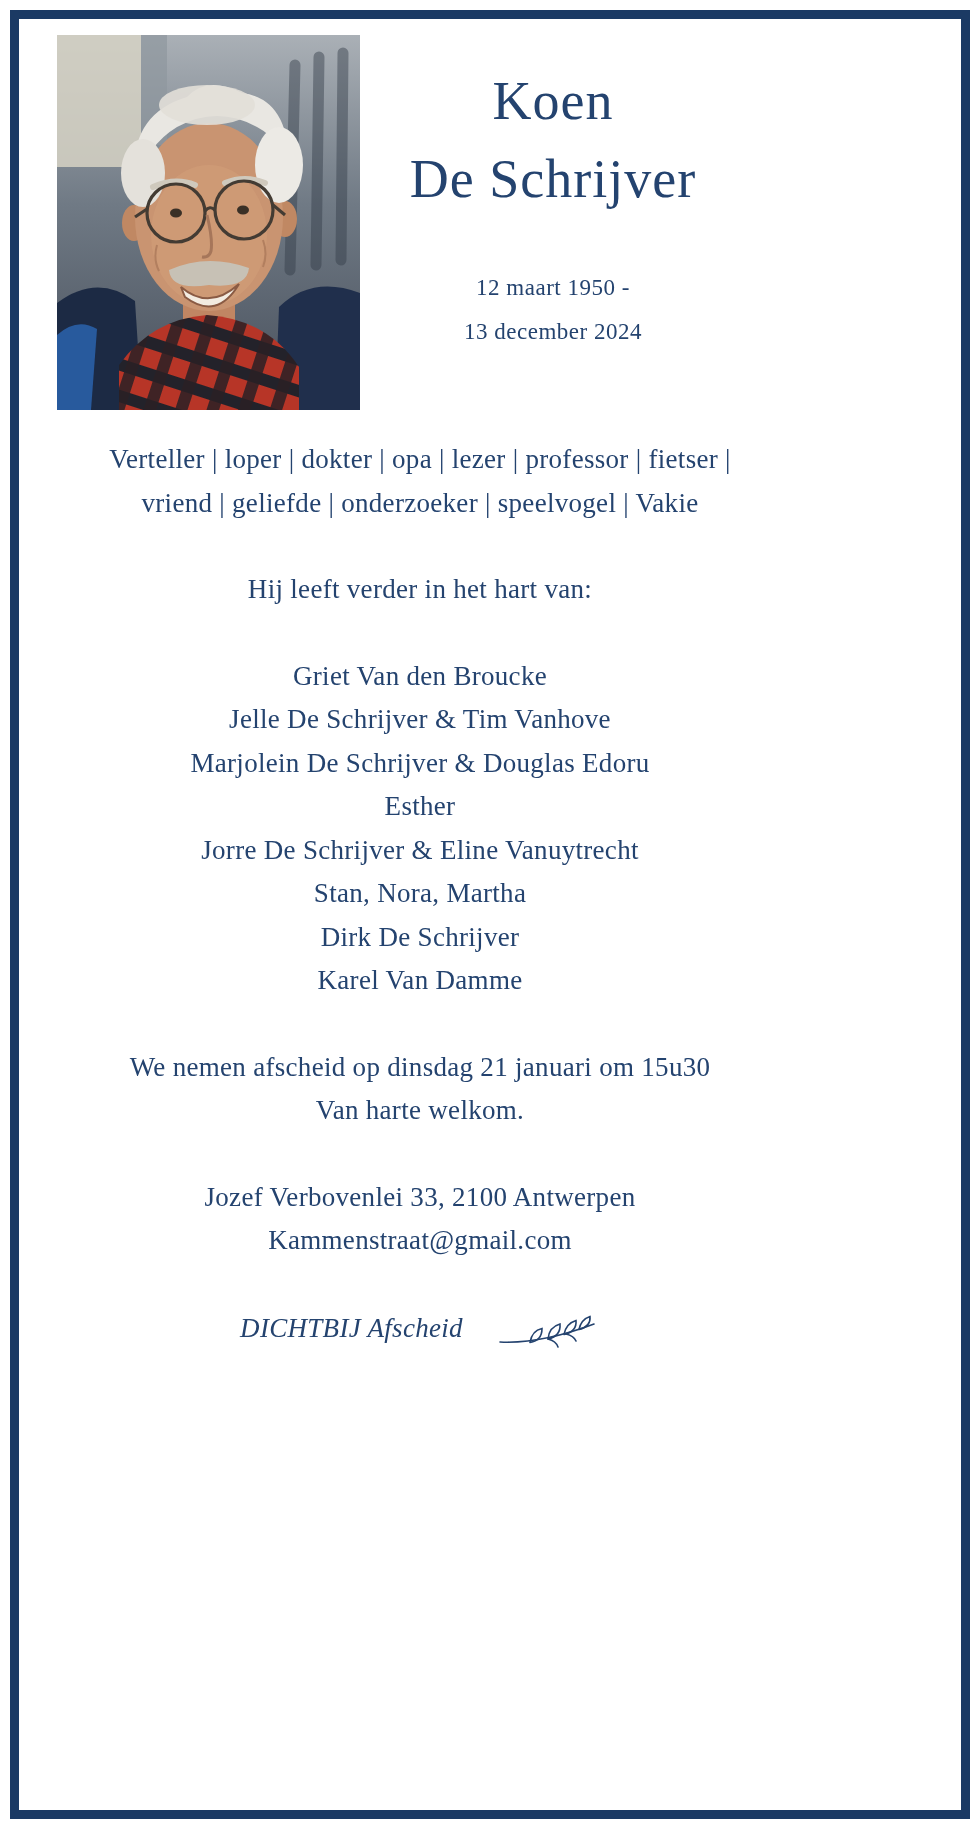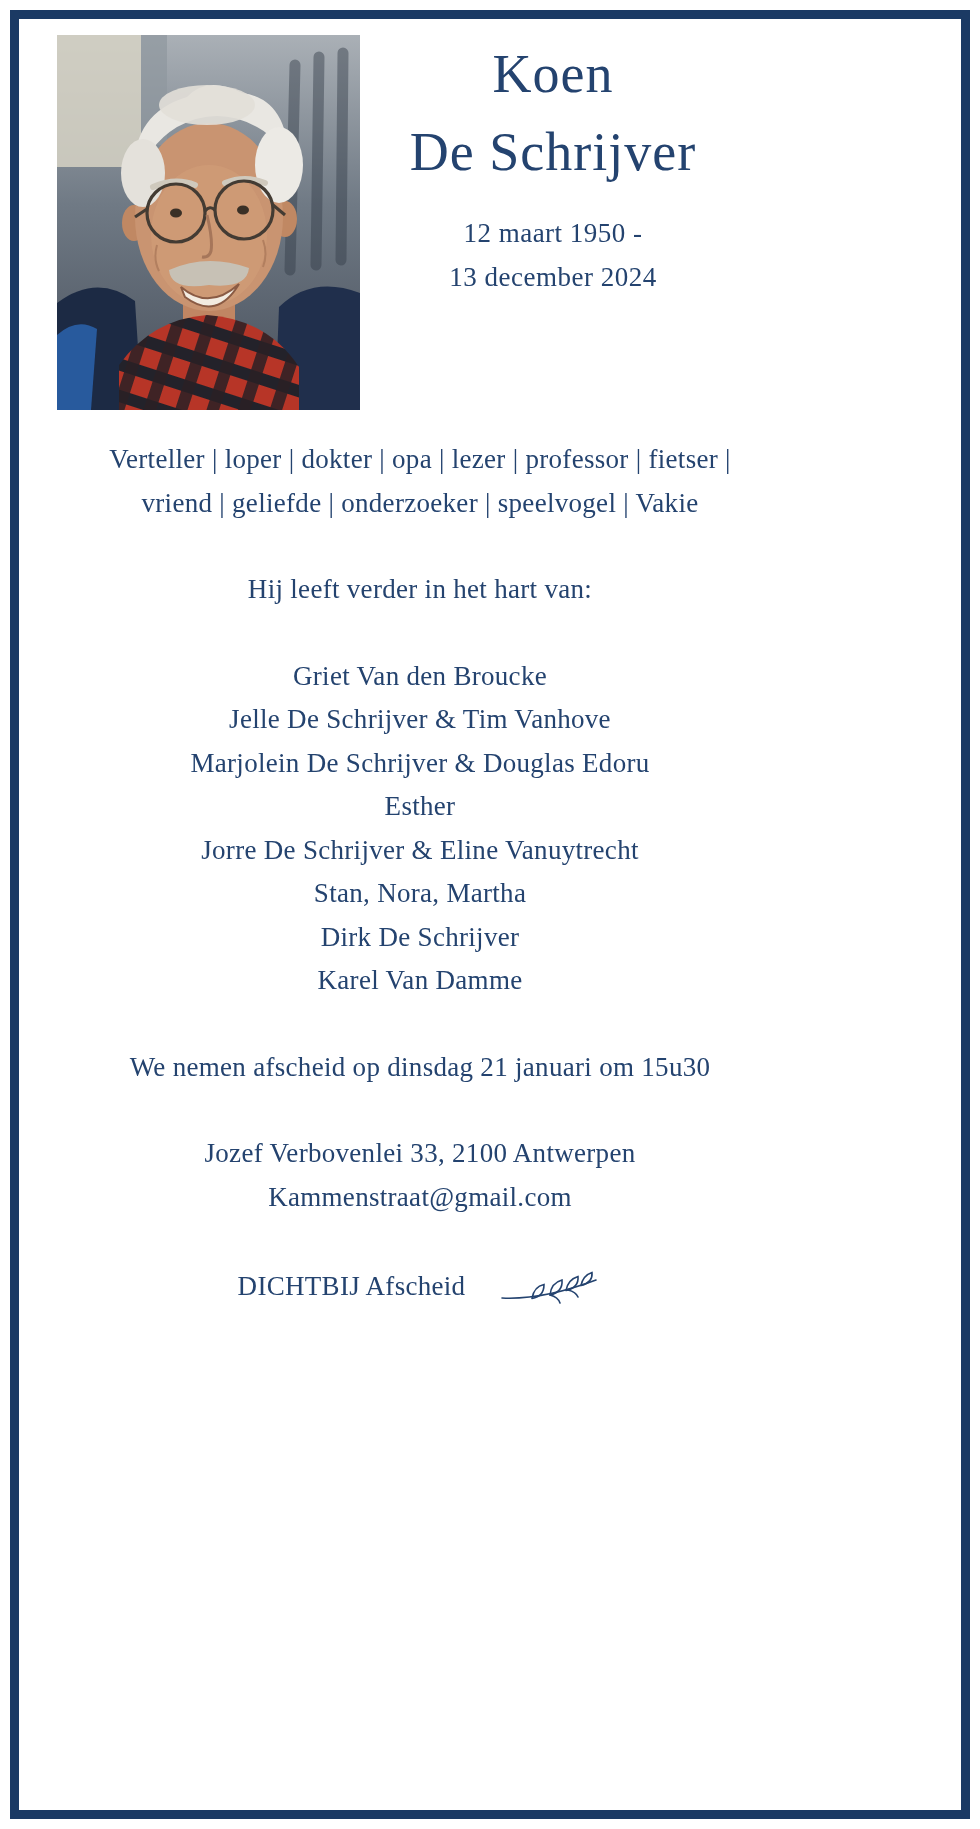--- a/index.html
+++ b/index.html
@@ -20,53 +20,54 @@
   .photo {
     position: absolute;
     left: 57px; top: 35px;
     width: 303px; height: 375px;
     overflow: hidden;
     background: #6f7a85;
   }
   .photo svg { display: block; }
   .name-block {
     position: absolute;
-    left: 360px; top: 35px;
+    left: 360px; top: 62px;
     width: 386px;
     text-align: center;
   }
   .title-line {
     font-size: 54px;
     line-height: 78px;
     letter-spacing: 1px;
     white-space: nowrap;
   }
   .dates {
-    margin-top: 20px;
-    font-size: 27px;
+    margin-top: 48px;
+    font-size: 23px;
     line-height: 44px;
     letter-spacing: 0.5px;
   }
   .main {
     position: absolute;
     left: 20px; top: 438px;
     width: 800px;
     text-align: center;
     font-size: 27px;
     line-height: 43.5px;
     letter-spacing: 0.3px;
   }
   .main > div { white-space: nowrap; }
   .gap { height: 43px; }
   .footer-row {
     display: flex;
     justify-content: center;
-    align-items: flex-end;
+    align-items: center;
     gap: 33px;
     white-space: nowrap;
+    font-style: italic;
   }
   .footer-row svg { flex: 0 0 auto; margin-top: 6px; }
 </style>
 </head>
 <body>
 
 <div class="frame"></div>
 
 <div class="photo" aria-label="Photo of a smiling elderly man with white hair, round glasses, grey mustache and a red-black plaid scarf, seated in a train">
   <svg viewBox="0 0 303 375" width="303" height="375" role="img">
@@ -146,20 +147,21 @@
   <div>Griet Van den Broucke</div>
   <div>Jelle De Schrijver &amp; Tim Vanhove</div>
   <div>Marjolein De Schrijver &amp; Douglas Edoru</div>
   <div>Esther</div>
   <div>Jorre De Schrijver &amp; Eline Vanuytrecht</div>
   <div>Stan, Nora, Martha</div>
   <div>Dirk De Schrijver</div>
   <div>Karel Van Damme</div>
   <div class="gap"></div>
   <div>We nemen afscheid op dinsdag 21 januari om 15u30</div>
+  <div>Van harte welkom.</div>
   <div class="gap"></div>
   <div>Jozef Verbovenlei 33, 2100 Antwerpen</div>
   <div>Kammenstraat@gmail.com</div>
   <div class="gap"></div>
   <div class="footer-row">
     <span>DICHTBIJ Afscheid</span>
     <svg viewBox="0 0 104 40" width="104" height="40">
       <g fill="none" stroke="#24436f" stroke-width="1.6" stroke-linecap="round">
         <path d="M4,30 Q45,32 98,12"></path>
         <path d="M34,30.5 q2,-12 12,-14 q0,12 -12,14"></path>

